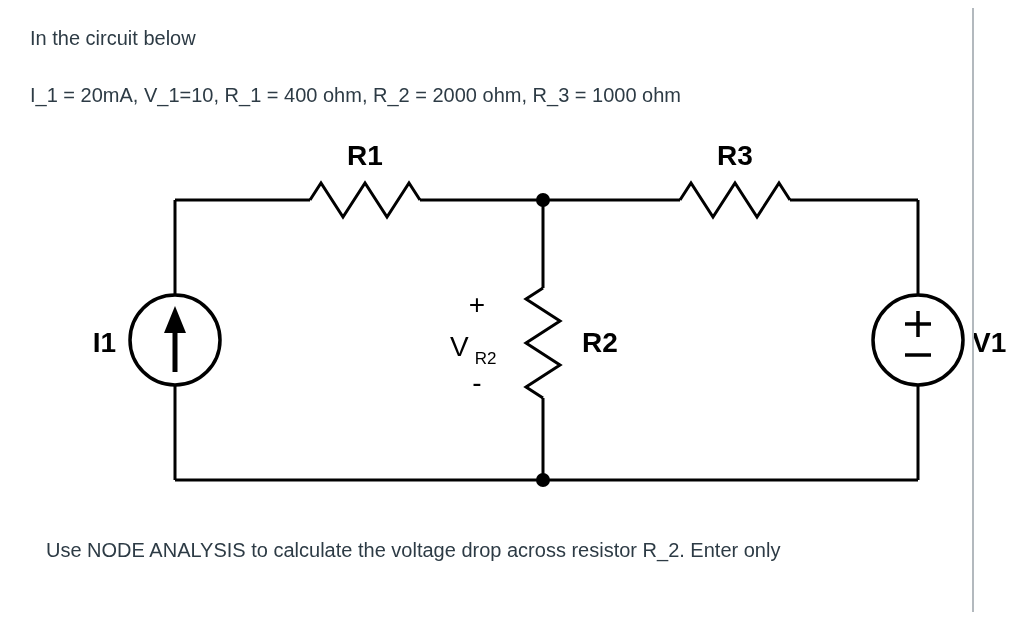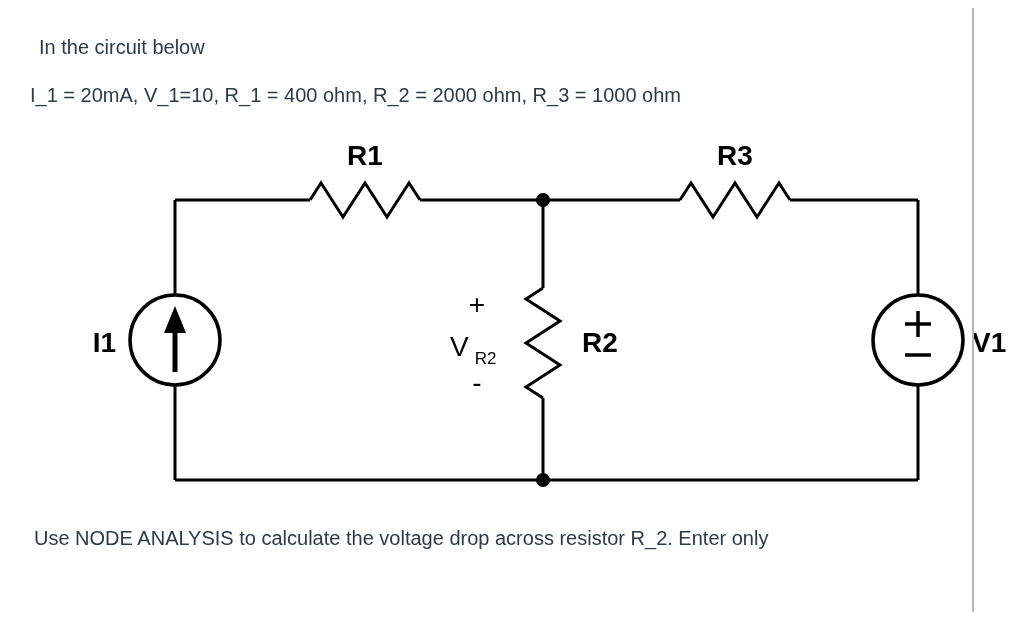--- a/index.html
+++ b/index.html
@@ -10,37 +10,37 @@
     background: #ffffff;
     overflow: hidden;
     font-family: "Liberation Sans", sans-serif;
     color: #2d3b45;
   }
   .intro {
     position: absolute;
     left: 30px;
     top: 27px;
     font-size: 20px;
-    margin: 9px;
+    margin: 0;
   }
   .given {
     position: absolute;
     left: 30px;
     top: 84px;
     font-size: 20px;
     margin: 0;
     text-align: right;
   }
   .instructions {
     position: absolute;
     left: 30px;
     top: 516px;
     font-size: 20px;
     line-height: 37px;
-    margin: 4px;
+    margin: 16px;
     width: 930px;
   }
   .circuit-svg {
     position: absolute;
     left: 0;
     top: 130px;
   }
   .divider {
     position: absolute;
     left: 972px;

